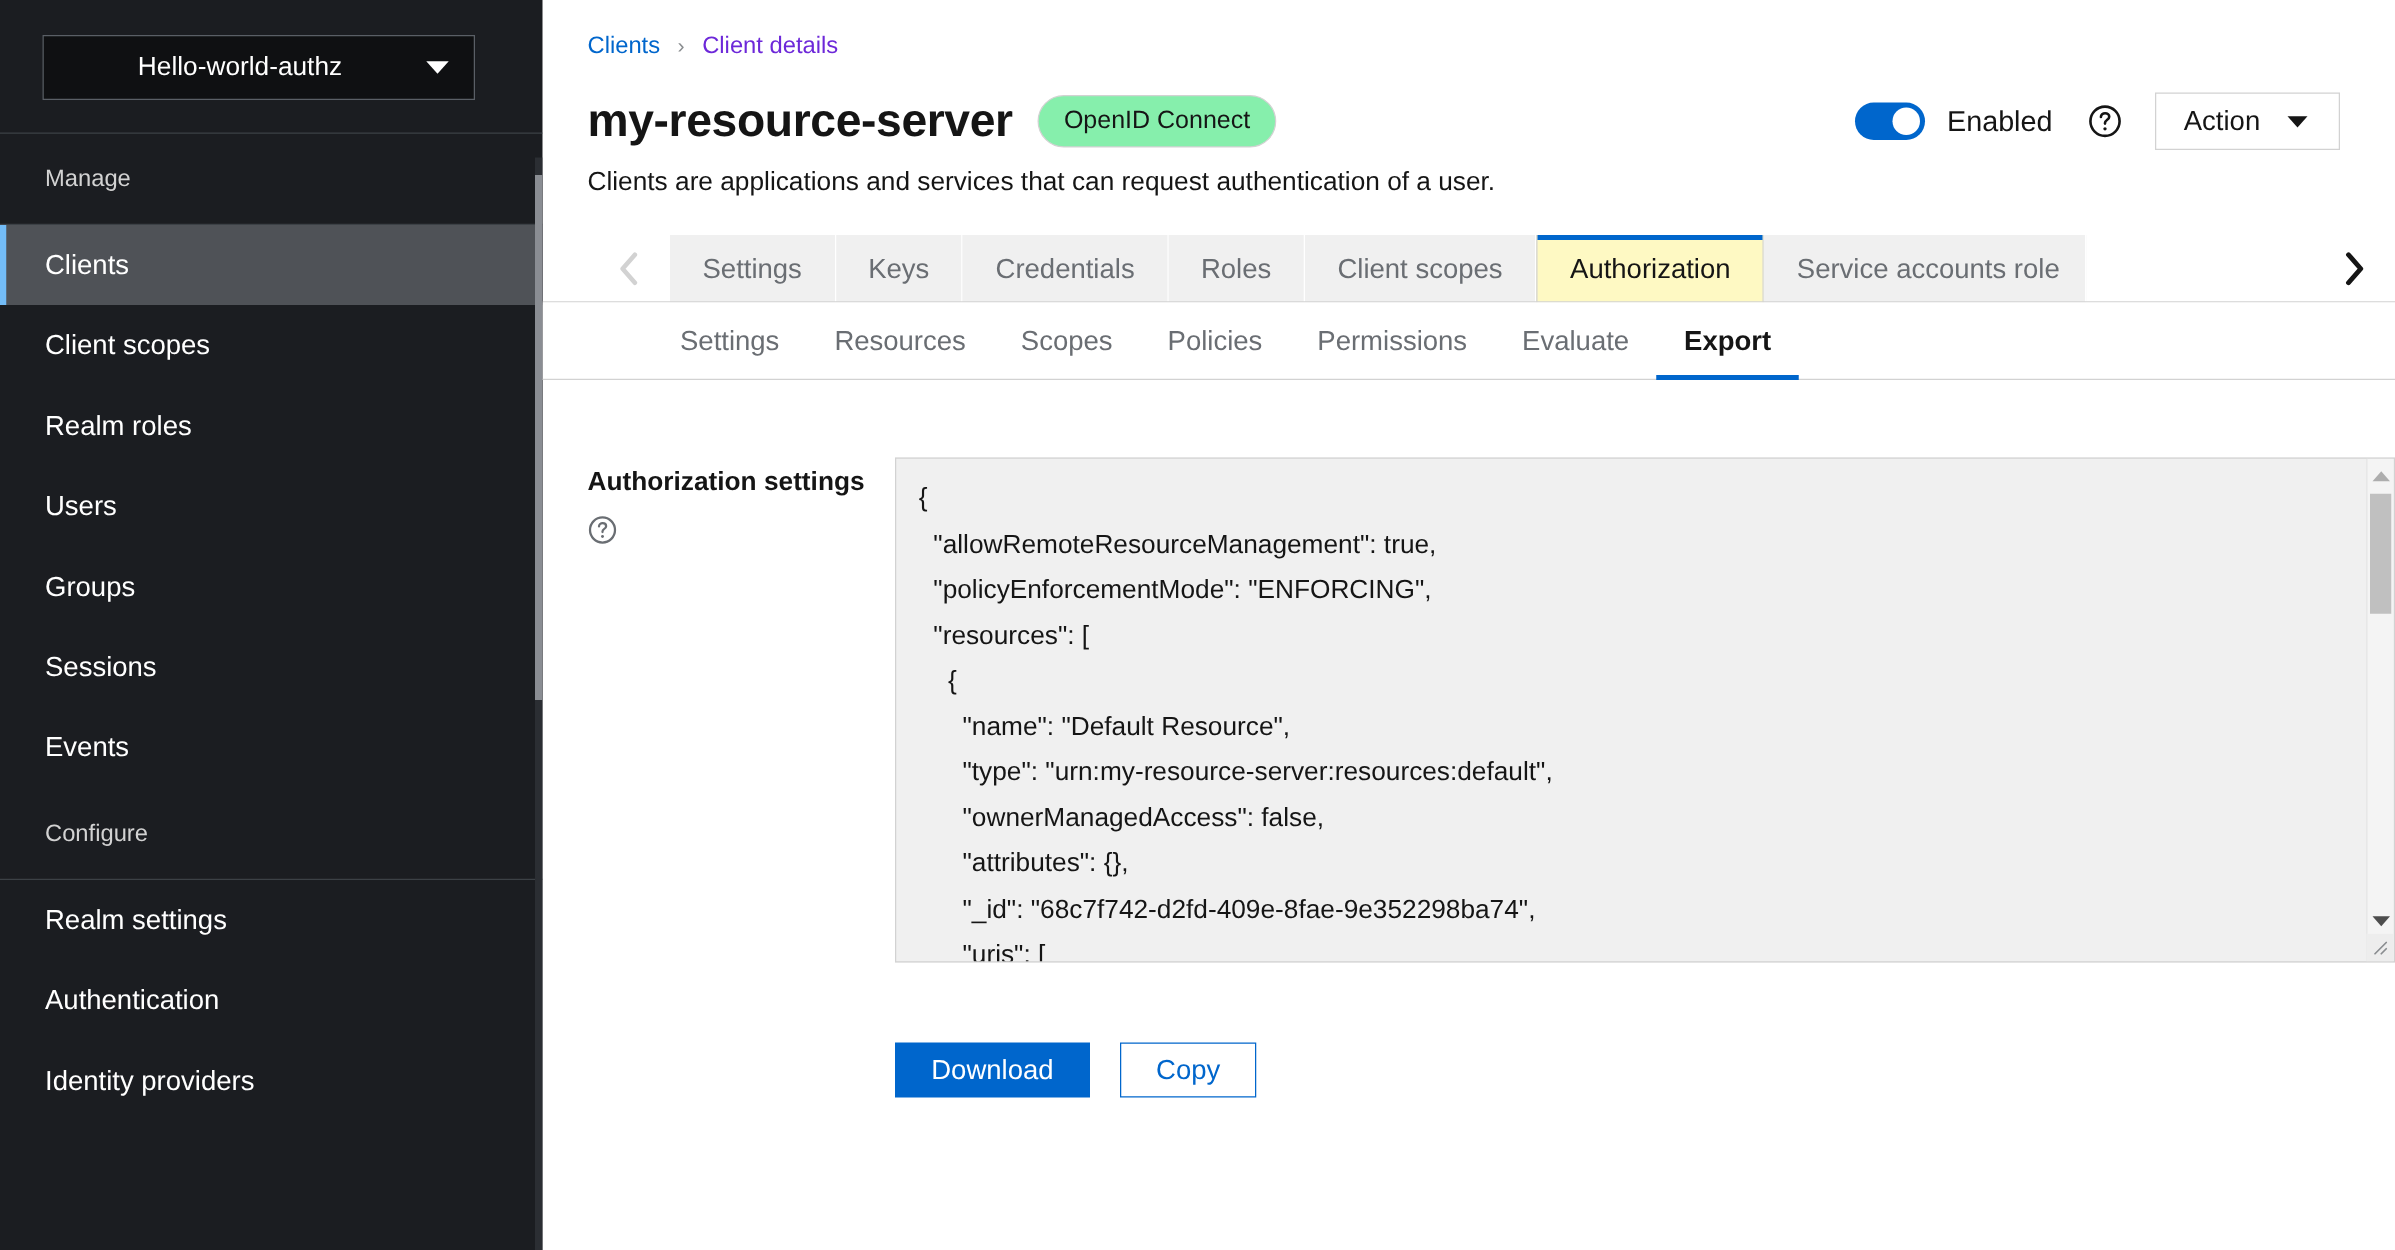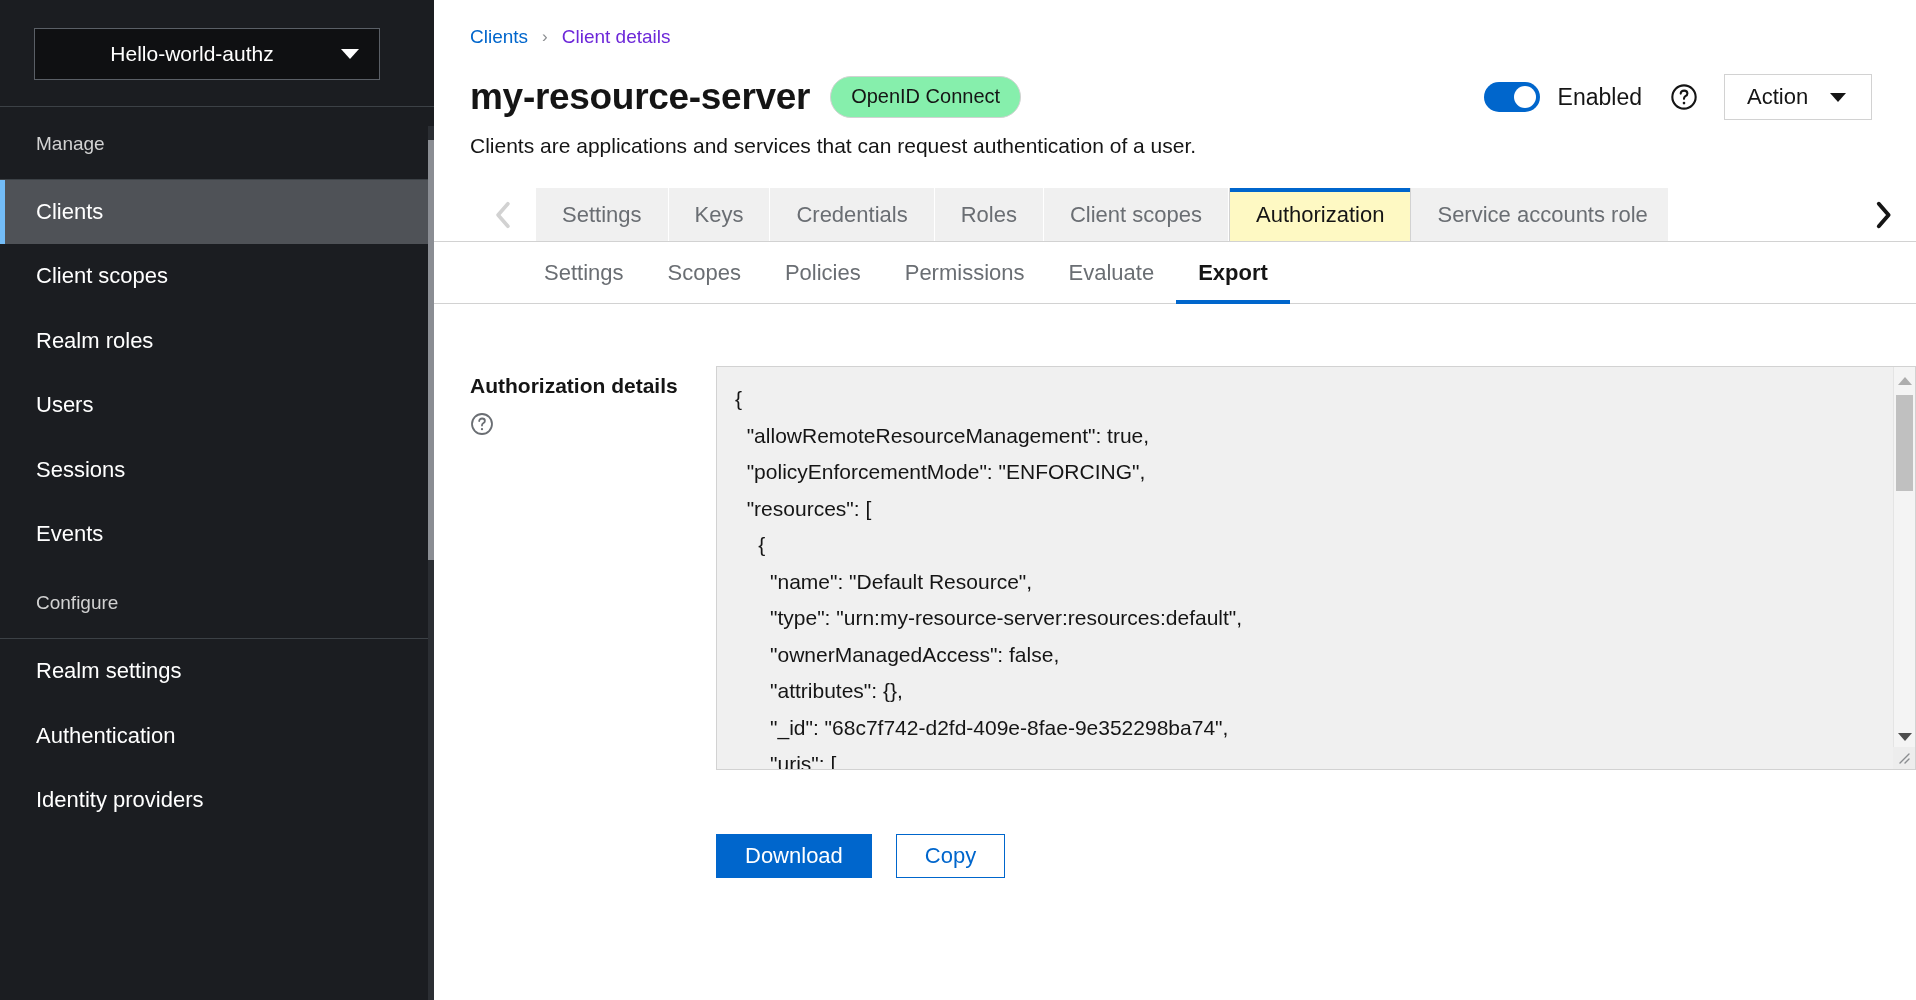--- a/index.html
+++ b/index.html
@@ -485,20 +485,23 @@
     <div class="nav-item">
       <span>Client scopes</span>
     </div>
     <div class="nav-item">
       <span>Realm roles</span>
     </div>
     <div class="nav-item">
       <span>Users</span>
     </div>
     <div class="nav-item">
+      <span>Groups</span>
+    </div>
+    <div class="nav-item">
       <span>Sessions</span>
     </div>
     <div class="nav-item">
       <span>Events</span>
     </div>
 
     <div class="nav-group-title">Configure</div>
     <div class="nav-divider"></div>
 
     <div class="nav-item">
@@ -587,41 +590,44 @@
         </svg>
       </div>
       <div class="tabs-primary-underline"></div>
     </div>
 
     <div class="tabs-sub">
       <div class="subtab">
         <span>Settings</span>
       </div>
       <div class="subtab">
+        <span>Resources</span>
+      </div>
+      <div class="subtab">
         <span>Scopes</span>
       </div>
       <div class="subtab">
         <span>Policies</span>
       </div>
       <div class="subtab">
         <span>Permissions</span>
       </div>
       <div class="subtab">
         <span>Evaluate</span>
       </div>
       <div class="subtab active">
         <span>Export</span>
       </div>
     </div>
 
     <div class="content-area">
 
       <div class="form-row">
         <div class="form-label-col">
-          <div class="form-label">Authorization details</div>
+          <div class="form-label">Authorization settings</div>
           <span class="form-label-help">
             <svg width="24" height="24" viewBox="0 0 24 24" aria-hidden="true">
               <circle cx="12" cy="12" r="10" fill="none" stroke="#6a6e73" stroke-width="1.8"></circle>
               <path d="M9.2 9.1c0-1.6 1.3-2.6 2.9-2.6 1.6 0 2.8 1 2.8 2.4 0 1.2-.7 1.8-1.7 2.4-.9.6-1.2 1-1.2 1.9v.4" fill="none" stroke="#6a6e73" stroke-width="1.8" stroke-linecap="round"></path>
               <circle cx="12" cy="17.2" r="1.15" fill="#6a6e73"></circle>
             </svg>
           </span>
         </div>
 
         <div class="code-field-col">

